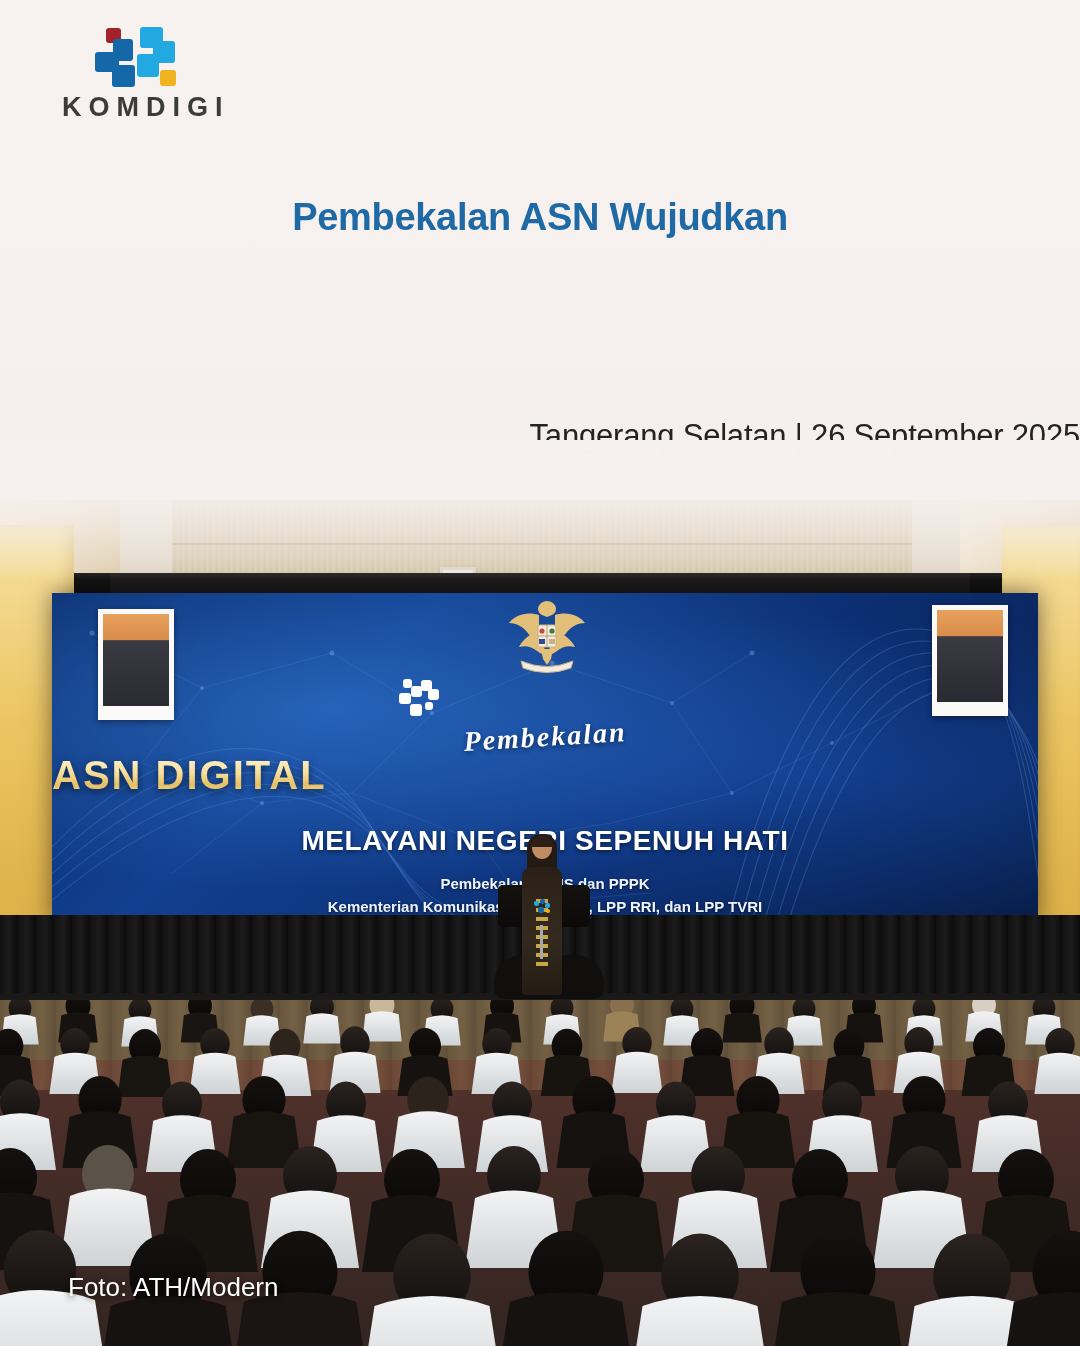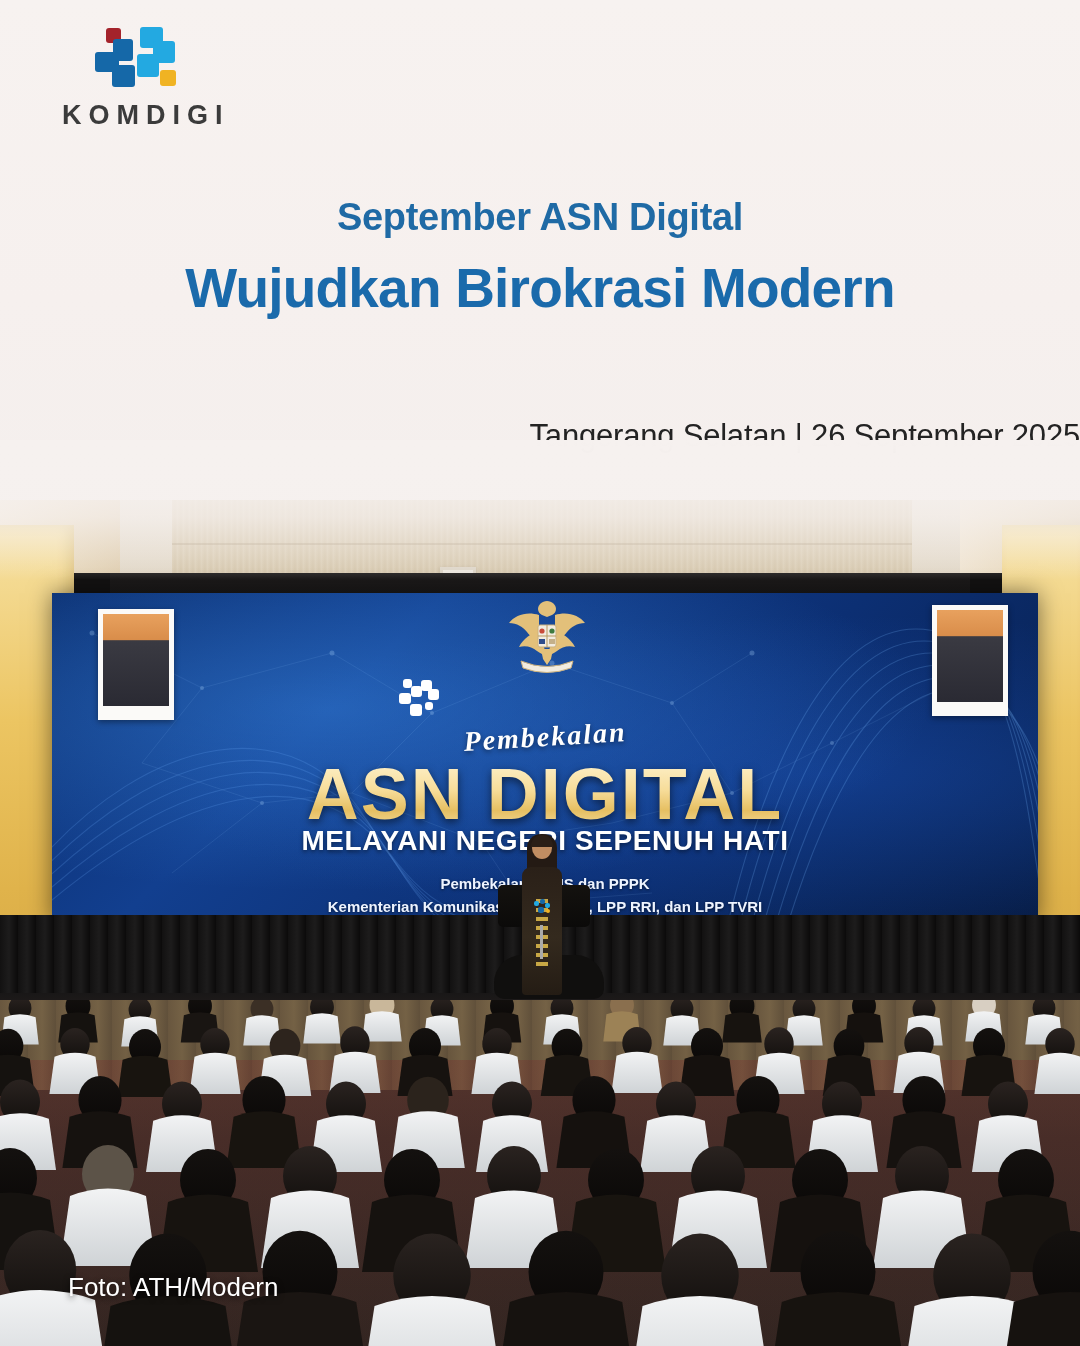--- a/index.html
+++ b/index.html
@@ -20,21 +20,21 @@
   .logo-mark i{position:absolute;display:block;border-radius:3px;}
   .lm-red   {left:16px; top:2px;  width:15px;height:15px;background:#a4232b;border-radius:2px;}
   .lm-db1   {left:23px; top:13px; width:20px;height:22px;background:#1568a8;border-radius:4px;}
   .lm-db2   {left:5px;  top:26px; width:24px;height:20px;background:#1568a8;border-radius:5px;}
   .lm-db3   {left:22px; top:39px; width:23px;height:22px;background:#1568a8;border-radius:5px;}
   .lm-lb1   {left:50px; top:1px;  width:23px;height:21px;background:#23a9e1;border-radius:5px;}
   .lm-lb2   {left:63px; top:15px; width:22px;height:22px;background:#23a9e1;border-radius:5px;}
   .lm-lb3   {left:47px; top:28px; width:22px;height:23px;background:#23a9e1;border-radius:5px;}
   .lm-yel   {left:70px; top:44px; width:16px;height:16px;background:#f0b323;border-radius:2px;}
 
-  .logo-word{margin-top:12px;font-size:27px;font-weight:700;letter-spacing:7px;color:#3b3b3b;
+  .logo-word{margin-top:4px;font-size:27px;font-weight:700;letter-spacing:7px;color:#3b3b3b;
     font-family:"Liberation Sans",sans-serif;}
 
   .eyebrow{position:absolute;left:0;right:0;top:196px;text-align:center;
     font-size:38px;font-weight:700;color:#1f6aa5;letter-spacing:-0.3px;}
   .headline{position:absolute;left:0;right:0;top:258px;text-align:center;
     font-size:55px;line-height:1.12;font-weight:700;color:#1a6aab;letter-spacing:-0.8px;}
   .headline .l2{display:block;}
   .subline{position:absolute;left:0;right:0;top:418px;text-align:right;
     font-size:31px;font-weight:400;color:#232323;letter-spacing:-0.2px;}
 
@@ -104,22 +104,22 @@
   .bn-portrait.l{left:46px;top:16px;}
   .bn-portrait.r{left:880px;top:12px;}
 
   .bn-komdigi{position:absolute;left:345px;top:86px;width:46px;height:40px;}
   .bn-komdigi i{position:absolute;background:#ffffff;border-radius:3px;display:block;}
 
   .bn-script{position:absolute;left:0;right:0;top:128px;text-align:center;
     font-family:"Liberation Serif",serif;font-style:italic;font-weight:700;
     font-size:28px;color:#ffffff;letter-spacing:2px;transform:rotate(-3.5deg);
     text-shadow:0 2px 5px rgba(0,0,0,.45);}
-  .bn-title{position:absolute;left:0;right:0;top:160px;text-align:center;
-    font-size:72px;font-weight:700;letter-spacing:2px;
+  .bn-title{position:absolute;left:0;right:0;top:160px;
+    font-size:40px;font-weight:700;letter-spacing:2px;
     background:linear-gradient(180deg,#fff6d8 0%,#f7dd9a 45%,#e6bf62 70%,#f6e3ab 100%);
     -webkit-background-clip:text;background-clip:text;color:transparent;
     filter:drop-shadow(0 3px 4px rgba(0,0,0,.55));}
   .bn-sub{position:absolute;left:0;right:0;top:232px;text-align:center;
     font-size:28px;font-weight:700;color:#fff;letter-spacing:.6px;
     text-shadow:0 2px 4px rgba(0,0,0,.5);}
   .bn-desc{position:absolute;left:0;right:0;top:280px;text-align:center;
     font-size:15px;font-weight:700;color:#eef4ff;line-height:1.5;
     text-shadow:0 1px 3px rgba(0,0,0,.55);}
 
@@ -169,24 +169,23 @@
         <i class="lm-db2"></i>
         <i class="lm-db3"></i>
         <i class="lm-lb1"></i>
         <i class="lm-lb2"></i>
         <i class="lm-lb3"></i>
         <i class="lm-yel"></i>
       </div>
       <div class="logo-word">KOMDIGI</div>
     </div>
 
-    <div class="eyebrow">September ASN Digital</div>
+    <div class="eyebrow">Pembekalan ASN Wujudkan</div>
 
     <div class="headline">
-      <span class="l2">Wujudkan Birokrasi Modern</span>
     </div>
 
     <div class="subline">Tangerang Selatan | 26 September 2025</div>
   </div>
 
   <div class="photo">
 
     <div class="wall">
       <div class="wall-wood"></div>
       <div class="wall-seam"></div>

